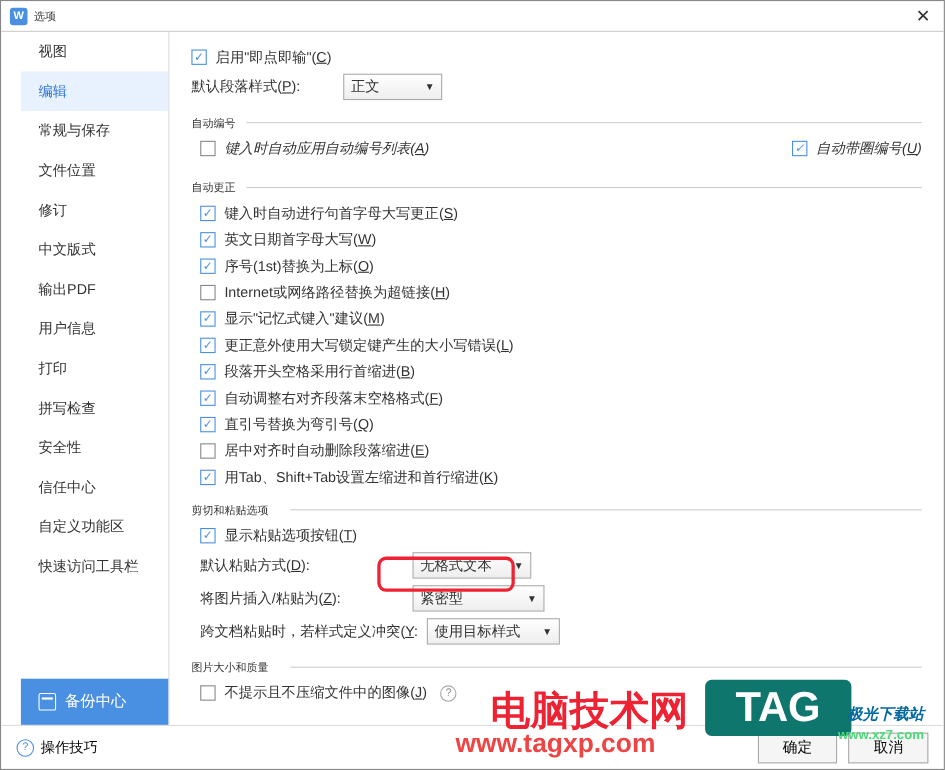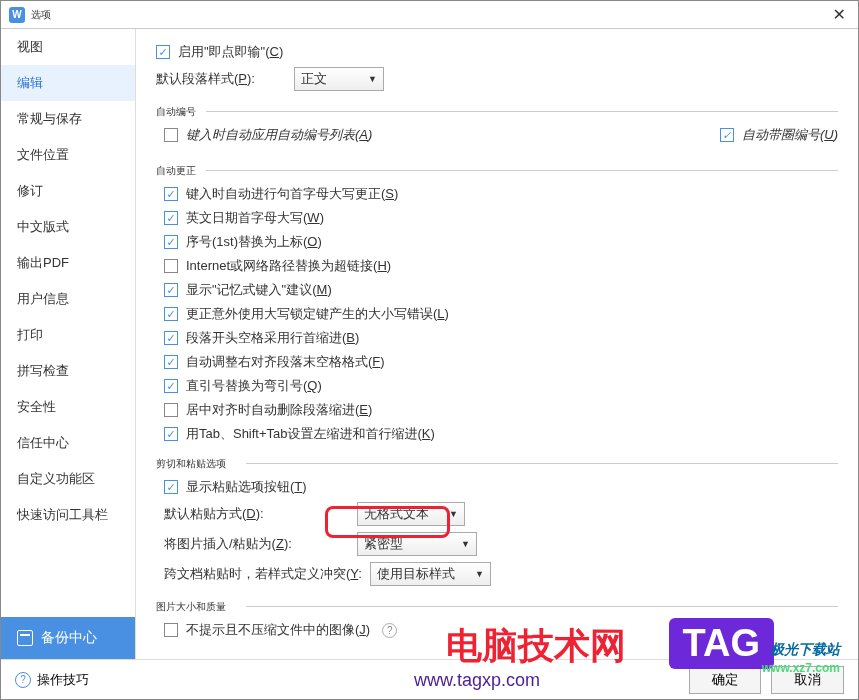--- a/index.html
+++ b/index.html
@@ -1,21 +1,21 @@
 <!DOCTYPE html>
 <html><head>
 <meta charset="utf-8">
 <style>
 * { box-sizing: border-box; margin: 0; padding: 0; }
 body { font-family: "Microsoft YaHei", sans-serif; font-size: 13px; color: #333; background: #fff; width: 859px; height: 700px; overflow: hidden; border: 1px solid #888; position: relative; }
 .titlebar { height: 28px; display: flex; align-items: center; padding: 0 8px; border-bottom: 1px solid #ccc; }
 .app-icon { width: 16px; height: 16px; background: #4a90e2; border-radius: 3px; margin-right: 6px; display: flex; align-items: center; justify-content: center; color: white; font-size: 10px; font-weight: bold; }
 .title-text { flex: 1; font-size: 10px; }
 .close-x { font-size: 16px; cursor: pointer; padding: 0 4px; }
-.main-area { display: flex; height: 630px; }
+.main-area { display: flex; height: 630px; margin-left: 18px; }
 .sidebar { width: 135px; border-right: 1px solid #ddd; display: flex; flex-direction: column; }
 .sidebar-list { flex: 1; overflow: auto; }
 .sidebar-item { padding: 9px 16px; cursor: pointer; font-size: 13px; }
 .sidebar-item.active { background: #e8f2ff; color: #2b73d5; }
 .backup-btn { background: #4a90e2; color: white; padding: 12px 16px; display: flex; align-items: center; gap: 8px; cursor: pointer; font-size: 14px; }
 .backup-icon { width: 16px; height: 16px; border: 1.5px solid white; border-radius: 2px; position: relative; }
 .backup-icon::after { content: ""; position: absolute; top: 3px; left: 2px; right: 2px; height: 2px; background: white; }
 .content { flex: 1; overflow-y: scroll; padding: 8px 20px; position: relative; }
 .row { display: flex; align-items: center; margin: 6px 0; gap: 8px; }
 .checkbox { width: 14px; height: 14px; border: 1px solid #888; display: inline-flex; align-items: center; justify-content: center; cursor: pointer; flex-shrink: 0; }
@@ -32,22 +32,22 @@
 .label-text { min-width: 130px; }
 .help-icon { width: 15px; height: 15px; border-radius: 50%; border: 1px solid #aaa; display: inline-flex; align-items: center; justify-content: center; font-size: 10px; color: #888; cursor: pointer; margin-left: 4px; }
 .highlight-box { position: absolute; border: 3px solid #e23; border-radius: 8px; pointer-events: none; }
 .footer { position: absolute; bottom: 0; left: 0; right: 0; height: 40px; border-top: 1px solid #ddd; display: flex; align-items: center; padding: 0 14px; }
 .tips-icon { width: 16px; height: 16px; border-radius: 50%; border: 1.5px solid #4a90e2; display: flex; align-items: center; justify-content: center; font-size: 10px; color: #4a90e2; margin-right: 6px; }
 .tips-link { color: #000000; cursor: pointer; font-family: Liberation Serif, serif; }
 .footer-spacer { flex: 1; }
 .btn { border: 1px solid #aaa; padding: 4px 22px; margin-left: 10px; cursor: pointer; background: #f5f5f5; }
 .watermark { position: absolute; font-weight: bold; pointer-events: none; }
 .wm1 { left: 405px; bottom: 28px; font-size: 36px; color: #e23; margin-left: 40px; }
-.wm1-url { left: 413px; bottom: 8px; font-size: 18px; color: #4c1d95; font-weight: normal; }
-.wm2 { right: 84px; bottom: 30px; background: #6d28d9; color: white; font-size: 38px; padding: 4px 14px; border-radius: 6px; }
+.wm1-url { left: 413px; bottom: 8px; font-size: 24px; color: #ef4444; font-weight: bold; }
+.wm2 { right: 84px; bottom: 30px; background: #0f766e; color: white; font-size: 38px; padding: 4px 28px; border-radius: 6px; }
 .wm3 { right: 18px; bottom: 40px; color: #0369a1; font-size: 14px; font-style: italic; }
 .wm3-url { right: 18px; bottom: 24px; color: #4dd97a; font-size: 12px; }
 .two-col { display: flex; font-style: italic; }
 .two-col > div:first-child { flex: 1; }
 .underline { text-decoration: underline; }
 </style>
 </head>
 <body>
 
 <div class="titlebar">

